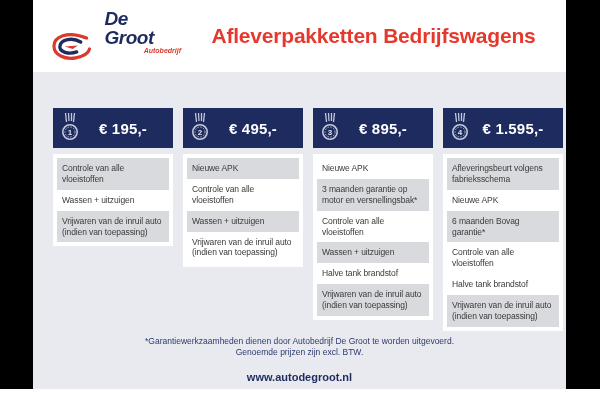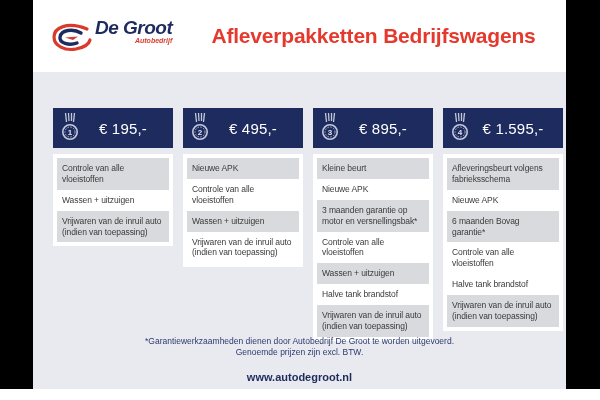--- a/index.html
+++ b/index.html
@@ -7,31 +7,31 @@
   .stage { position:relative; width:600px; height:400px; background:#ffffff; overflow:hidden; }
   .bar { position:absolute; top:0; height:389px; background:#000; }
   .bar.left  { left:0;  width:33px; }
   .bar.right { left:566px; width:34px; }
   .photo { position:absolute; left:33px; top:0; width:533px; height:389px; background:#e8eaef; }
 
   
   .topband { position:absolute; left:0; top:0; width:100%; height:72px; background:#fff;
              display:flex; align-items:center; padding-left:18px; }
   .logo { display:flex; align-items:flex-end; gap:2px; width:130px; flex:none; }
-  .logo-text { display:flex; flex-direction:column; align-items:flex-end; margin-bottom:8px; }
+  .logo-text { display:flex; flex-direction:column; align-items:flex-end; margin-bottom:8px;margin-left:10px; }
   .logo-name { font-size:19px; font-weight:bold; font-style:italic; color:#1e2b5e; letter-spacing:-0.5px; line-height:1; }
   .logo-sub  { font-size:7px;  font-weight:bold; font-style:italic; color:#d93a2b; line-height:1.2; }
   .page-title { flex:1; text-align:center; font-size:21px; font-weight:600; color:#e6392d; letter-spacing:-0.2px; }
 
   
   .columns { position:absolute; left:20px; top:108px; display:flex; gap:10px; align-items:flex-start; }
   .col { width:120px; }
   .col-head { height:40px; background:#1e2b5e; color:#fff; display:flex; align-items:center; padding:0 7px; }
   .col-head .medal { flex:none; margin-top:-2px; }
-  .price { flex:1; text-align:center; font-size:15px; font-weight:normal; letter-spacing:0.2px; white-space:nowrap; }
+  .price { flex:1; text-align:center; font-size:15px; font-weight:bold; letter-spacing:0.2px; white-space:nowrap; }
   .card { background:#fff; margin-top:6px; padding:4px; }
   .pkg-item { padding:5px 5px; font-size:8.5px; line-height:1.28; color:#3a3a3a; letter-spacing:-0.1px; }
   .pkg-item.alt { background:#d8dade; }
 
   
   .footnotes { position:absolute; left:0; top:336px; width:100%; text-align:center;
                font-size:8.5px; line-height:1.32; color:#2c3a6e; }
   .website { position:absolute; left:0; top:371px; width:100%; text-align:center;
              font-size:11px; font-weight:bold; color:#1e2b5e; }
 </style>
@@ -112,21 +112,20 @@
       <line x1="11.5" y1="0" x2="11.5" y2="8"></line>
       <line x1="14.5" y1="0" x2="13.5" y2="9"></line>
     </g>
     <circle cx="10" cy="19" r="7.2" stroke="#c3c9da" stroke-width="1.6" fill="none"></circle>
     <circle cx="10" cy="19" r="5" stroke="#c3c9da" stroke-width="0.8" stroke-dasharray="1.6,1.3" fill="none"></circle>
     <text x="10" y="22" text-anchor="middle" font-size="8" font-weight="bold" fill="#dfe3ee" font-family="Liberation Sans, sans-serif">3</text>
   </svg>
             <span class="price">€ 895,-</span>
           </div>
           <div class="card">
-            <div class="pkg-item alt">Kleine beurt</div>
             <div class="pkg-item">Nieuwe APK</div>
             <div class="pkg-item alt">3 maanden garantie op motor en versnellingsbak*</div>
             <div class="pkg-item">Controle van alle vloeistoffen</div>
             <div class="pkg-item alt">Wassen + uitzuigen</div>
             <div class="pkg-item">Halve tank brandstof</div>
             <div class="pkg-item alt">Vrijwaren van de inruil auto (indien van toepassing)</div>
           </div>
         </div>
         <div class="col">
           <div class="col-head">

